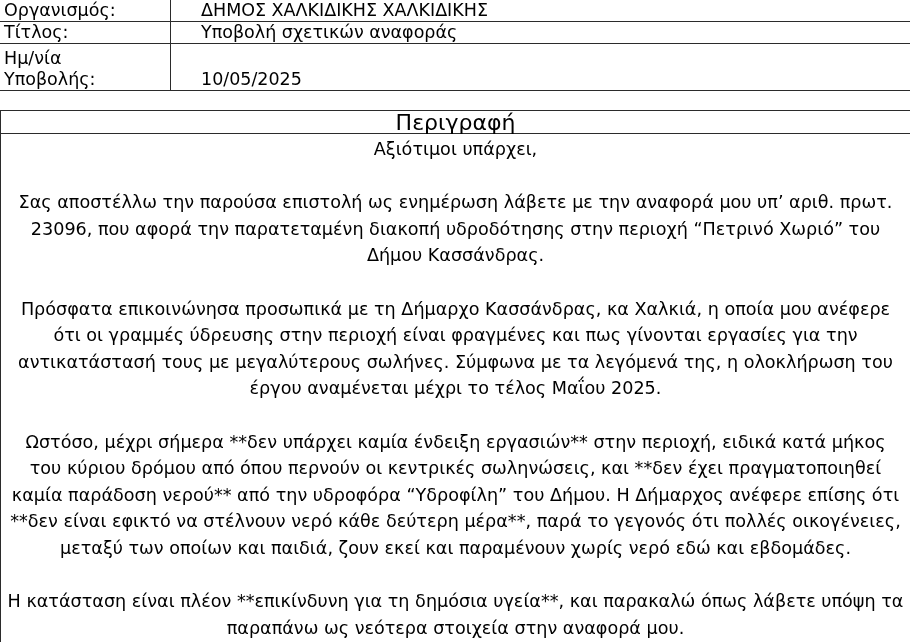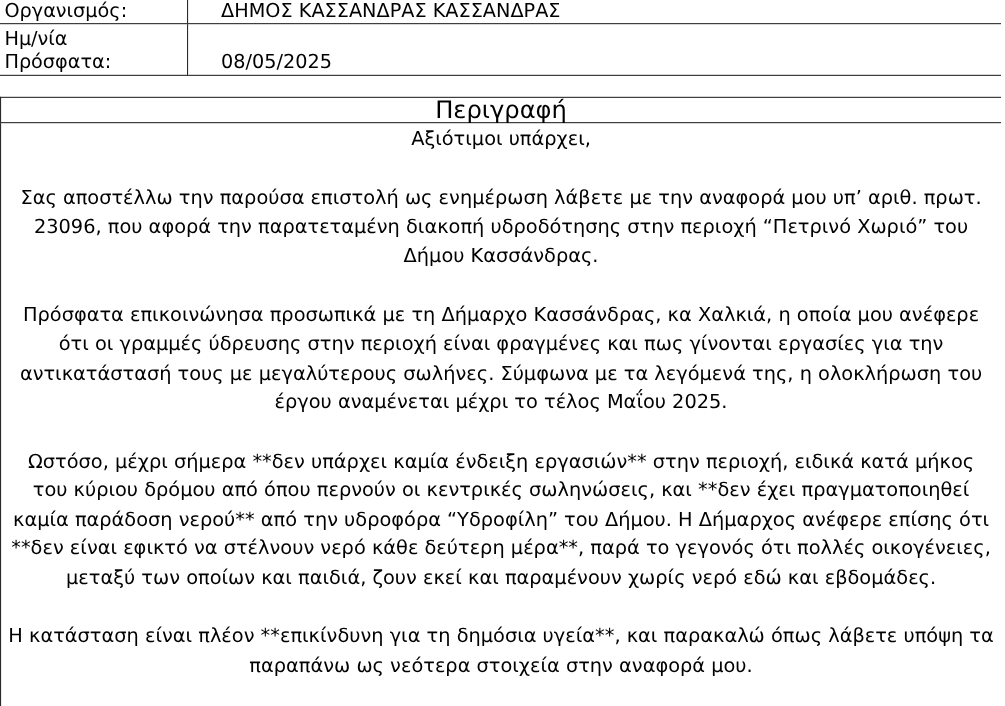--- a/index.html
+++ b/index.html
@@ -96,26 +96,30 @@
 </style>
 </head>
 <body>
 
 <div class="page">
 
   <table class="meta-table">
     <tbody>
       <tr>
         <td class="label">Οργανισμός:</td>
-        <td class="value">ΔΗΜΟΣ ΚΑΣΣΑΝΔΡΑΣ ΚΑΣΣΑΝΔΡΑΣ</td>
+        <td class="value">ΔΗΜΟΣ ΧΑΛΚΙΔΙΚΗΣ ΧΑΛΚΙΔΙΚΗΣ</td>
+      </tr>
+      <tr>
+        <td class="label">Τίτλος:</td>
+        <td class="value">Υποβολή σχετικών αναφοράς</td>
       </tr>
       <tr class="row-tall">
         <td class="label">Ημ/νία
-Πρόσφατα:</td>
-        <td class="value">08/05/2025</td>
+Υποβολής:</td>
+        <td class="value">10/05/2025</td>
       </tr>
     </tbody>
   </table>
 
   <div class="gap"></div>
 
   <table class="desc-table">
     <tbody>
       <tr>
         <td class="desc-head">Περιγραφή</td>

